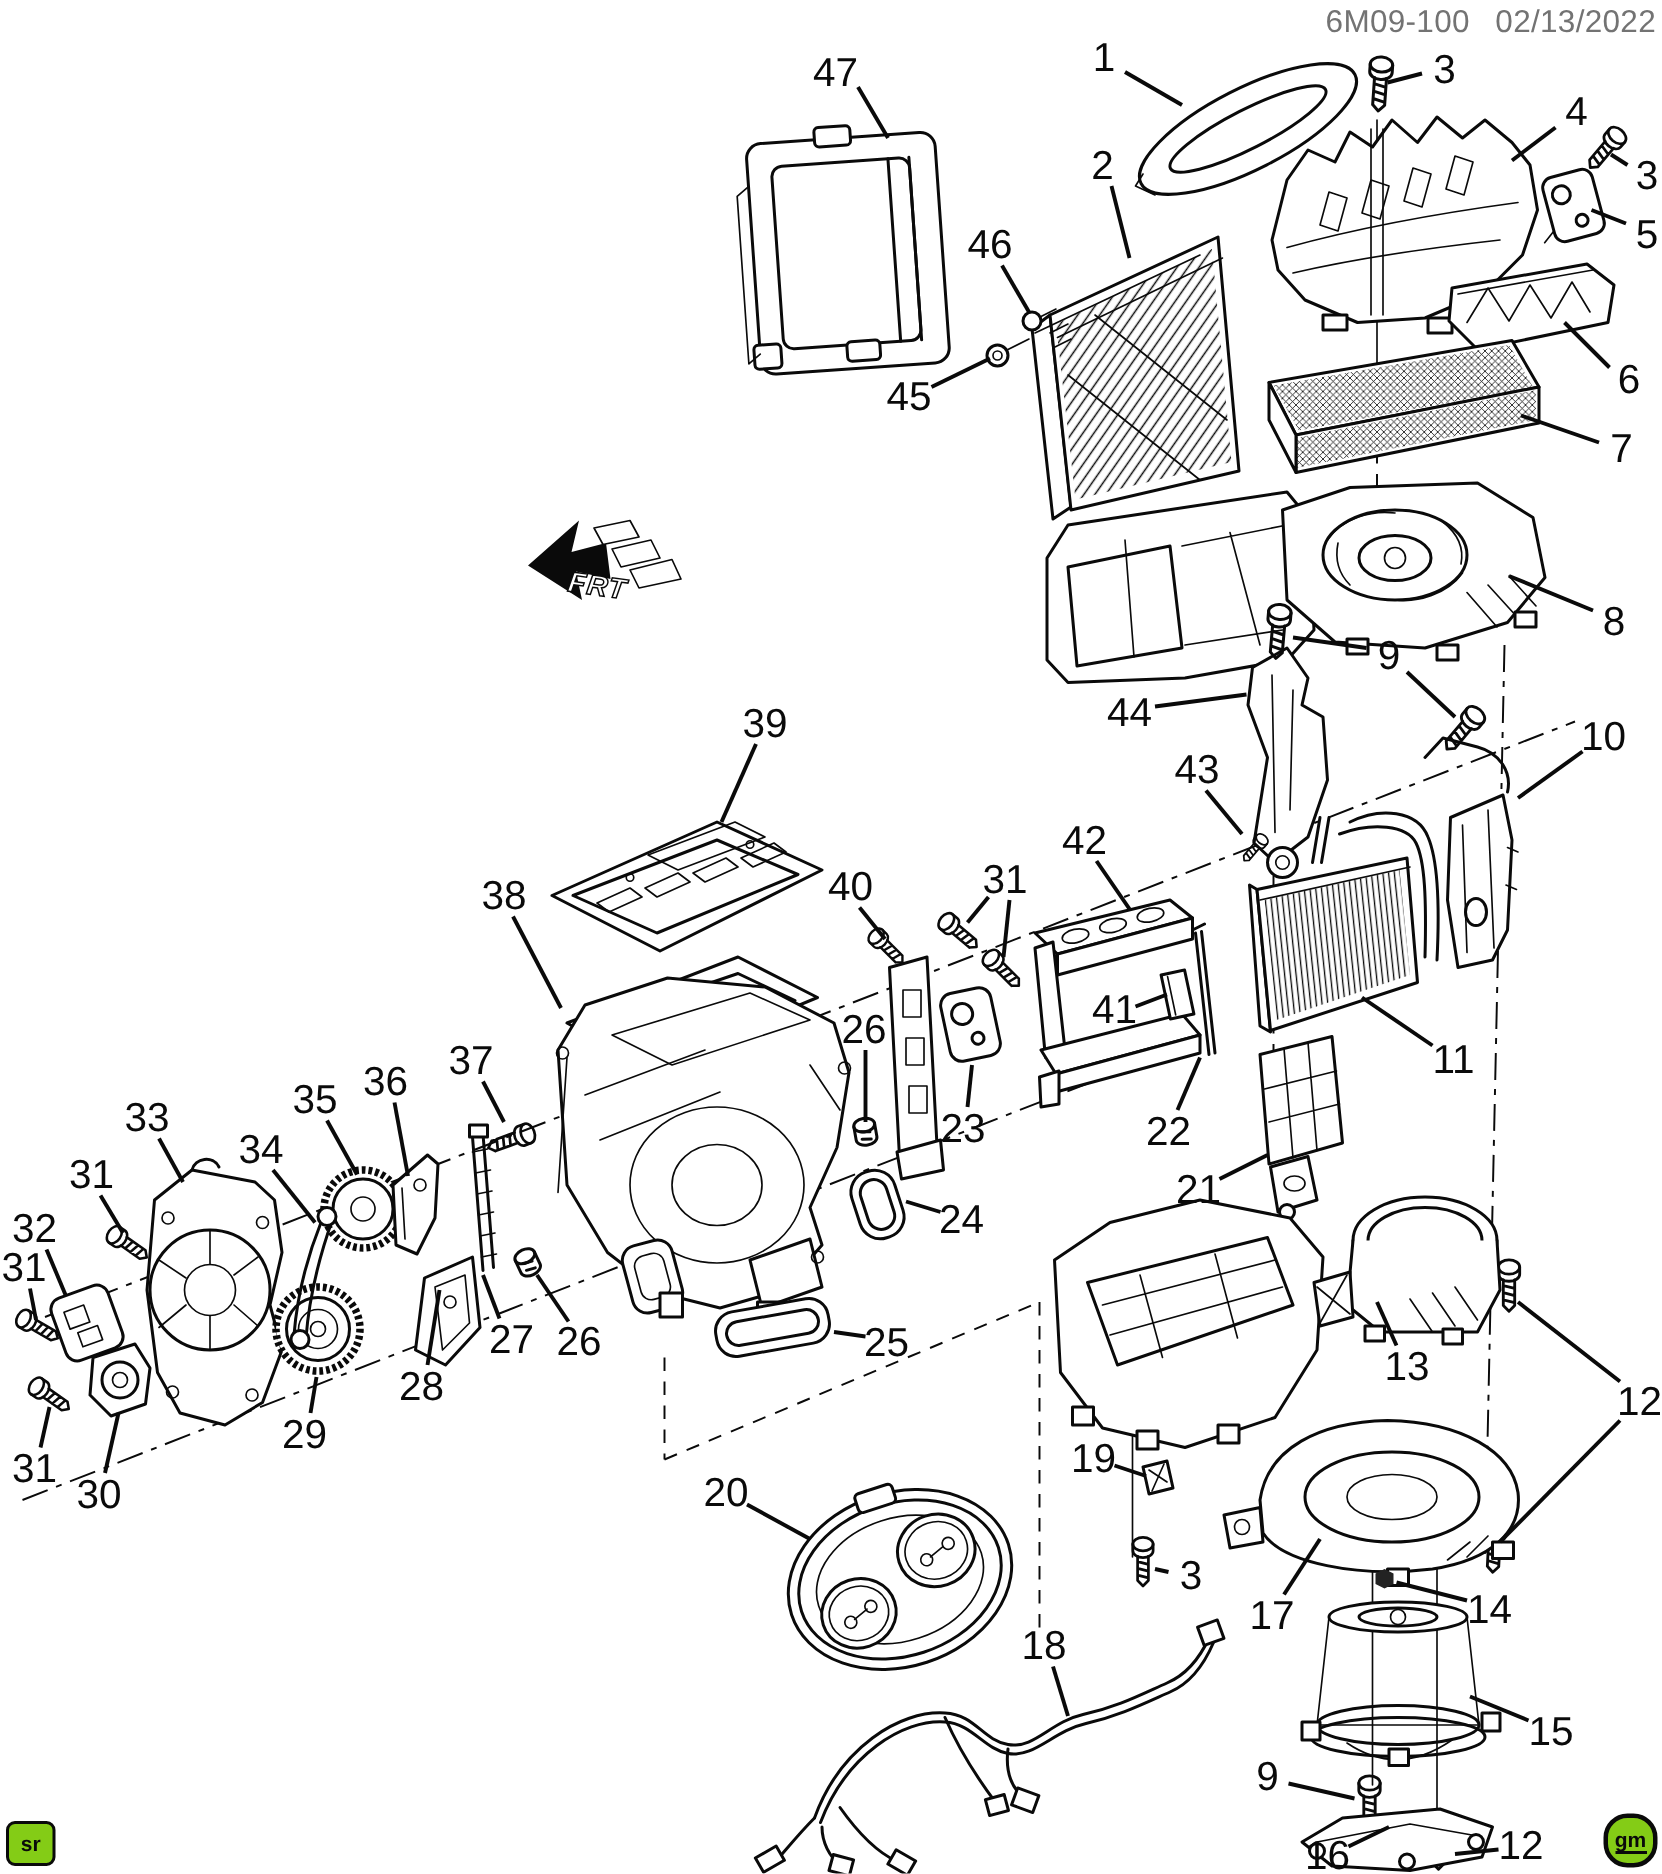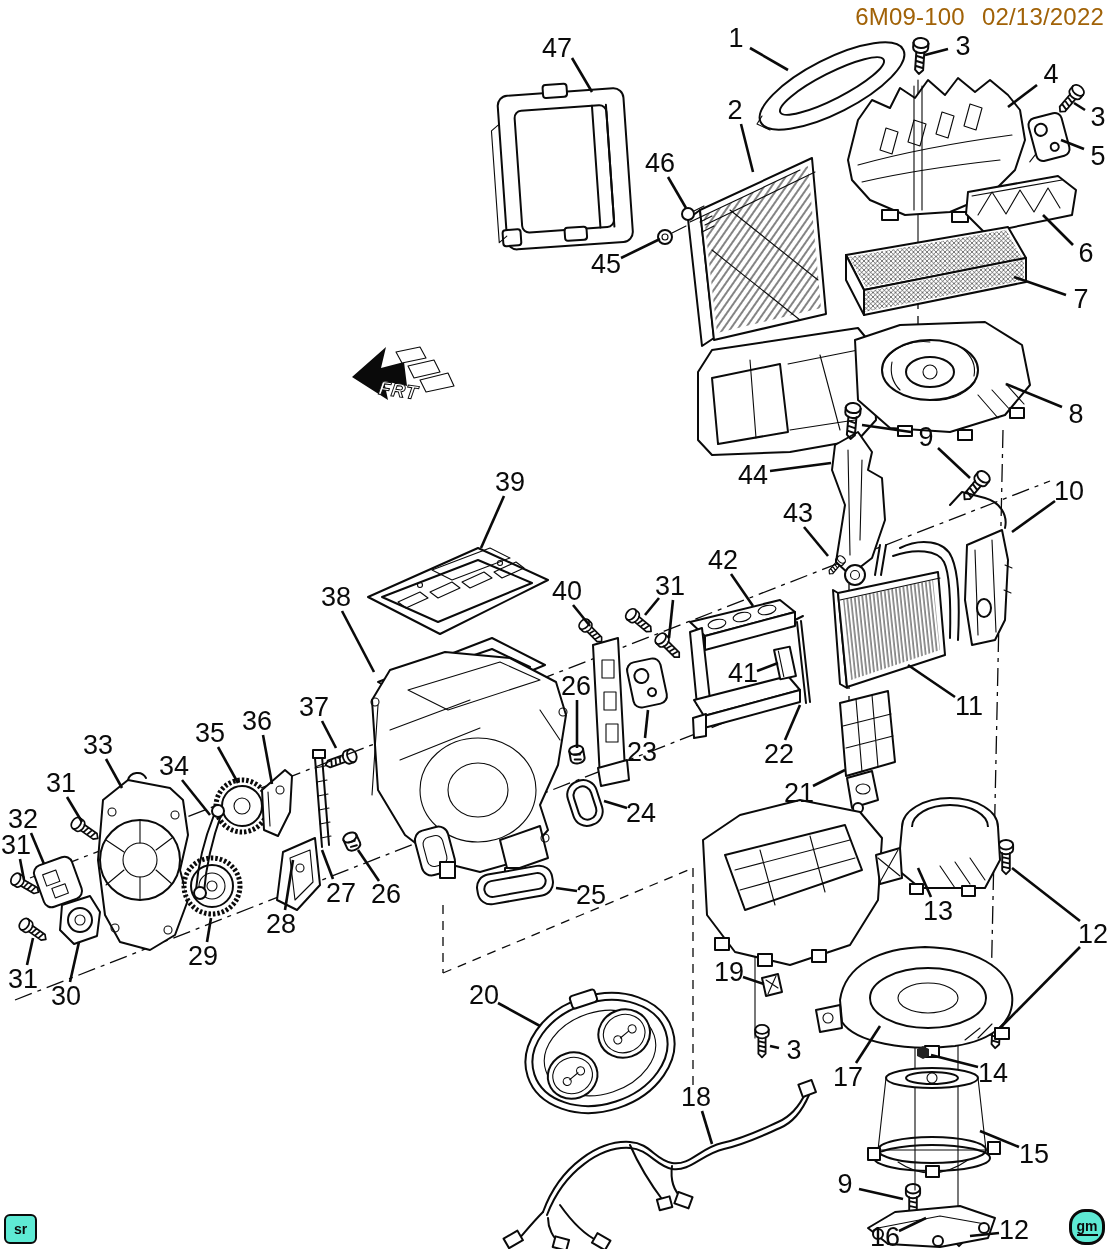--- a/index.html
+++ b/index.html
@@ -1,21 +1,21 @@
 <!DOCTYPE html>
 <html><head>
 <meta charset="utf-8">
 <style>
   html,body{margin:0;padding:0}
   body{width:1108px;height:1249px;background:#fff;position:relative;overflow:hidden;
        font-family:"Liberation Sans",sans-serif;color:#0a0a0a}
   #fig{position:absolute;left:0;top:0}
   .header{position:absolute;top:3px;right:4px;display:flex;gap:17px;
-          font-size:24px;letter-spacing:.2px;color:#a16207}
-  .badge{position:absolute;border:2.5px solid #0a0a0a;border-radius:6px;background:#5eead4;
+          font-size:21px;letter-spacing:.2px;color:#737373}
+  .badge{position:absolute;border:2.5px solid #0a0a0a;border-radius:6px;background:#84cc16;
          display:flex;align-items:center;justify-content:center;font-weight:bold}
   #sr-badge{left:4px;bottom:5px;width:29px;height:26px;font-size:14px}
   #gm-badge{right:3px;bottom:4px;width:30px;height:30px;font-size:14px;border-width:3px;border-radius:16px}
   #gm-badge span{border-bottom:2px solid #0a0a0a;line-height:1;padding-bottom:1px}
   
   .o{fill:#fff;stroke:#0a0a0a;stroke-width:2;stroke-linejoin:round;stroke-linecap:round}
   .n{fill:none;stroke:#0a0a0a;stroke-width:2;stroke-linejoin:round;stroke-linecap:round}
   .t{stroke-width:1.1}
   .leader{stroke:#0a0a0a;stroke-width:2.6}
   .callout{font:27px "Liberation Sans",sans-serif;fill:#0a0a0a;text-anchor:middle}

